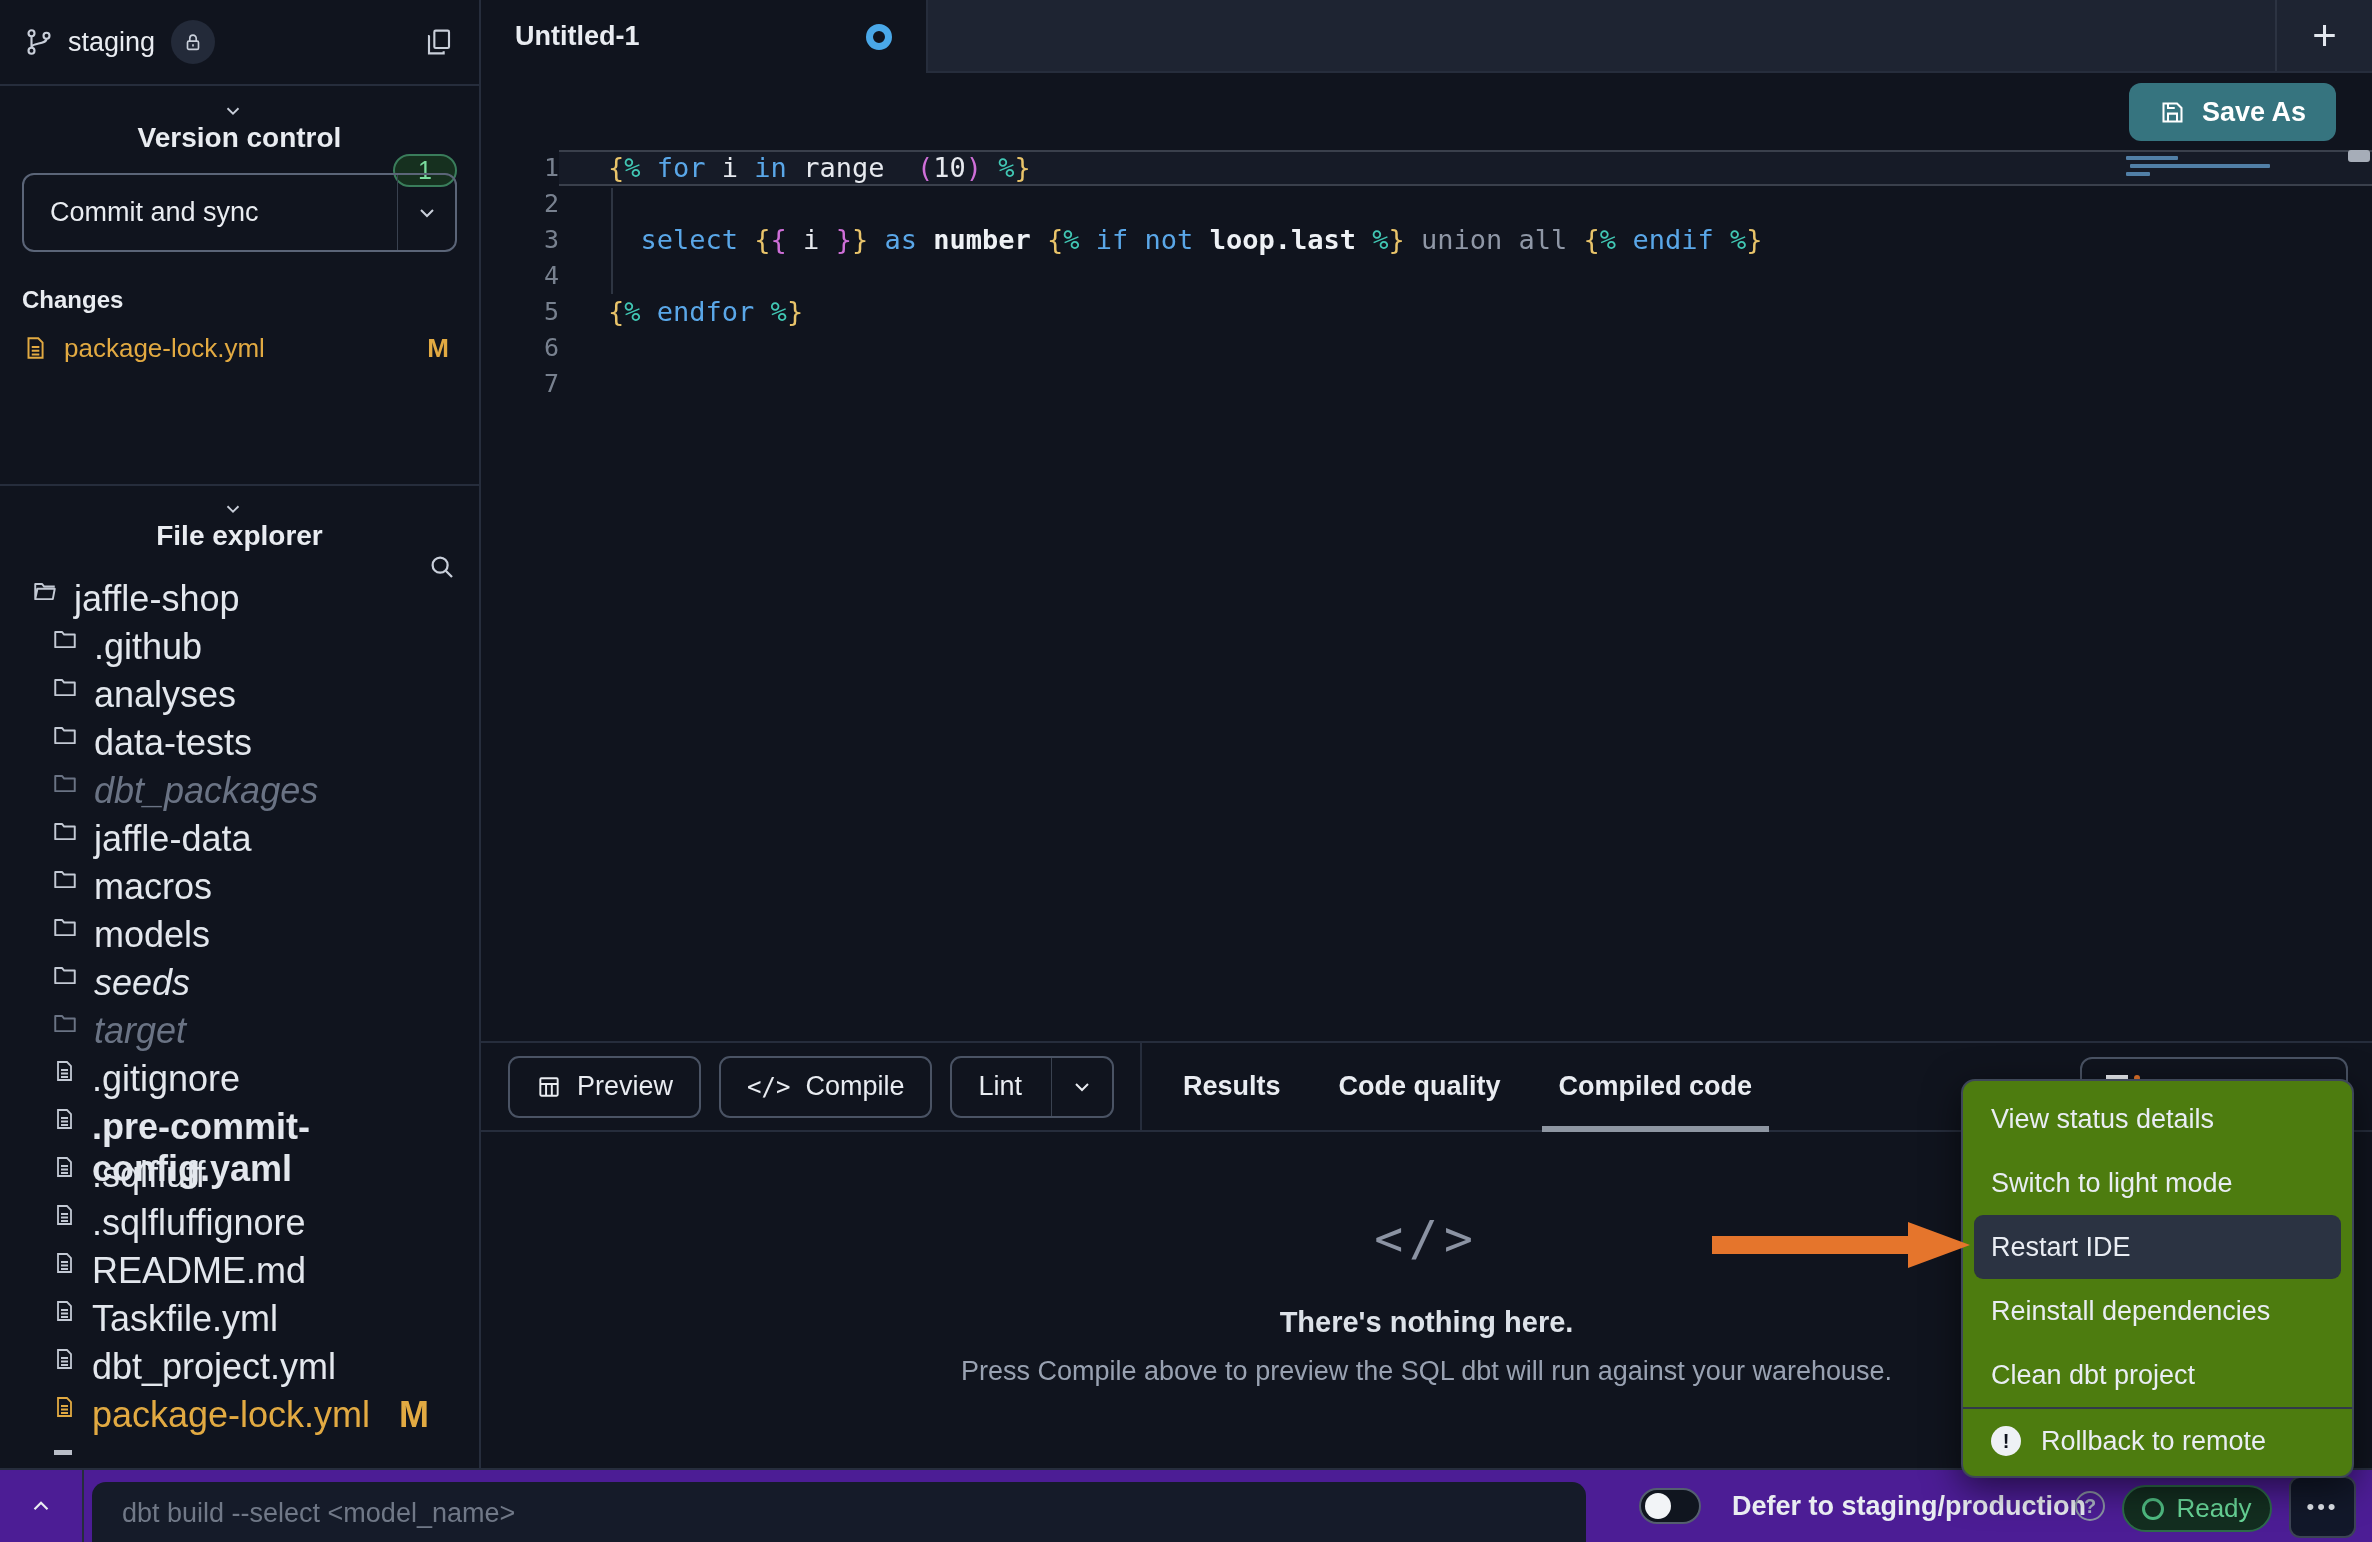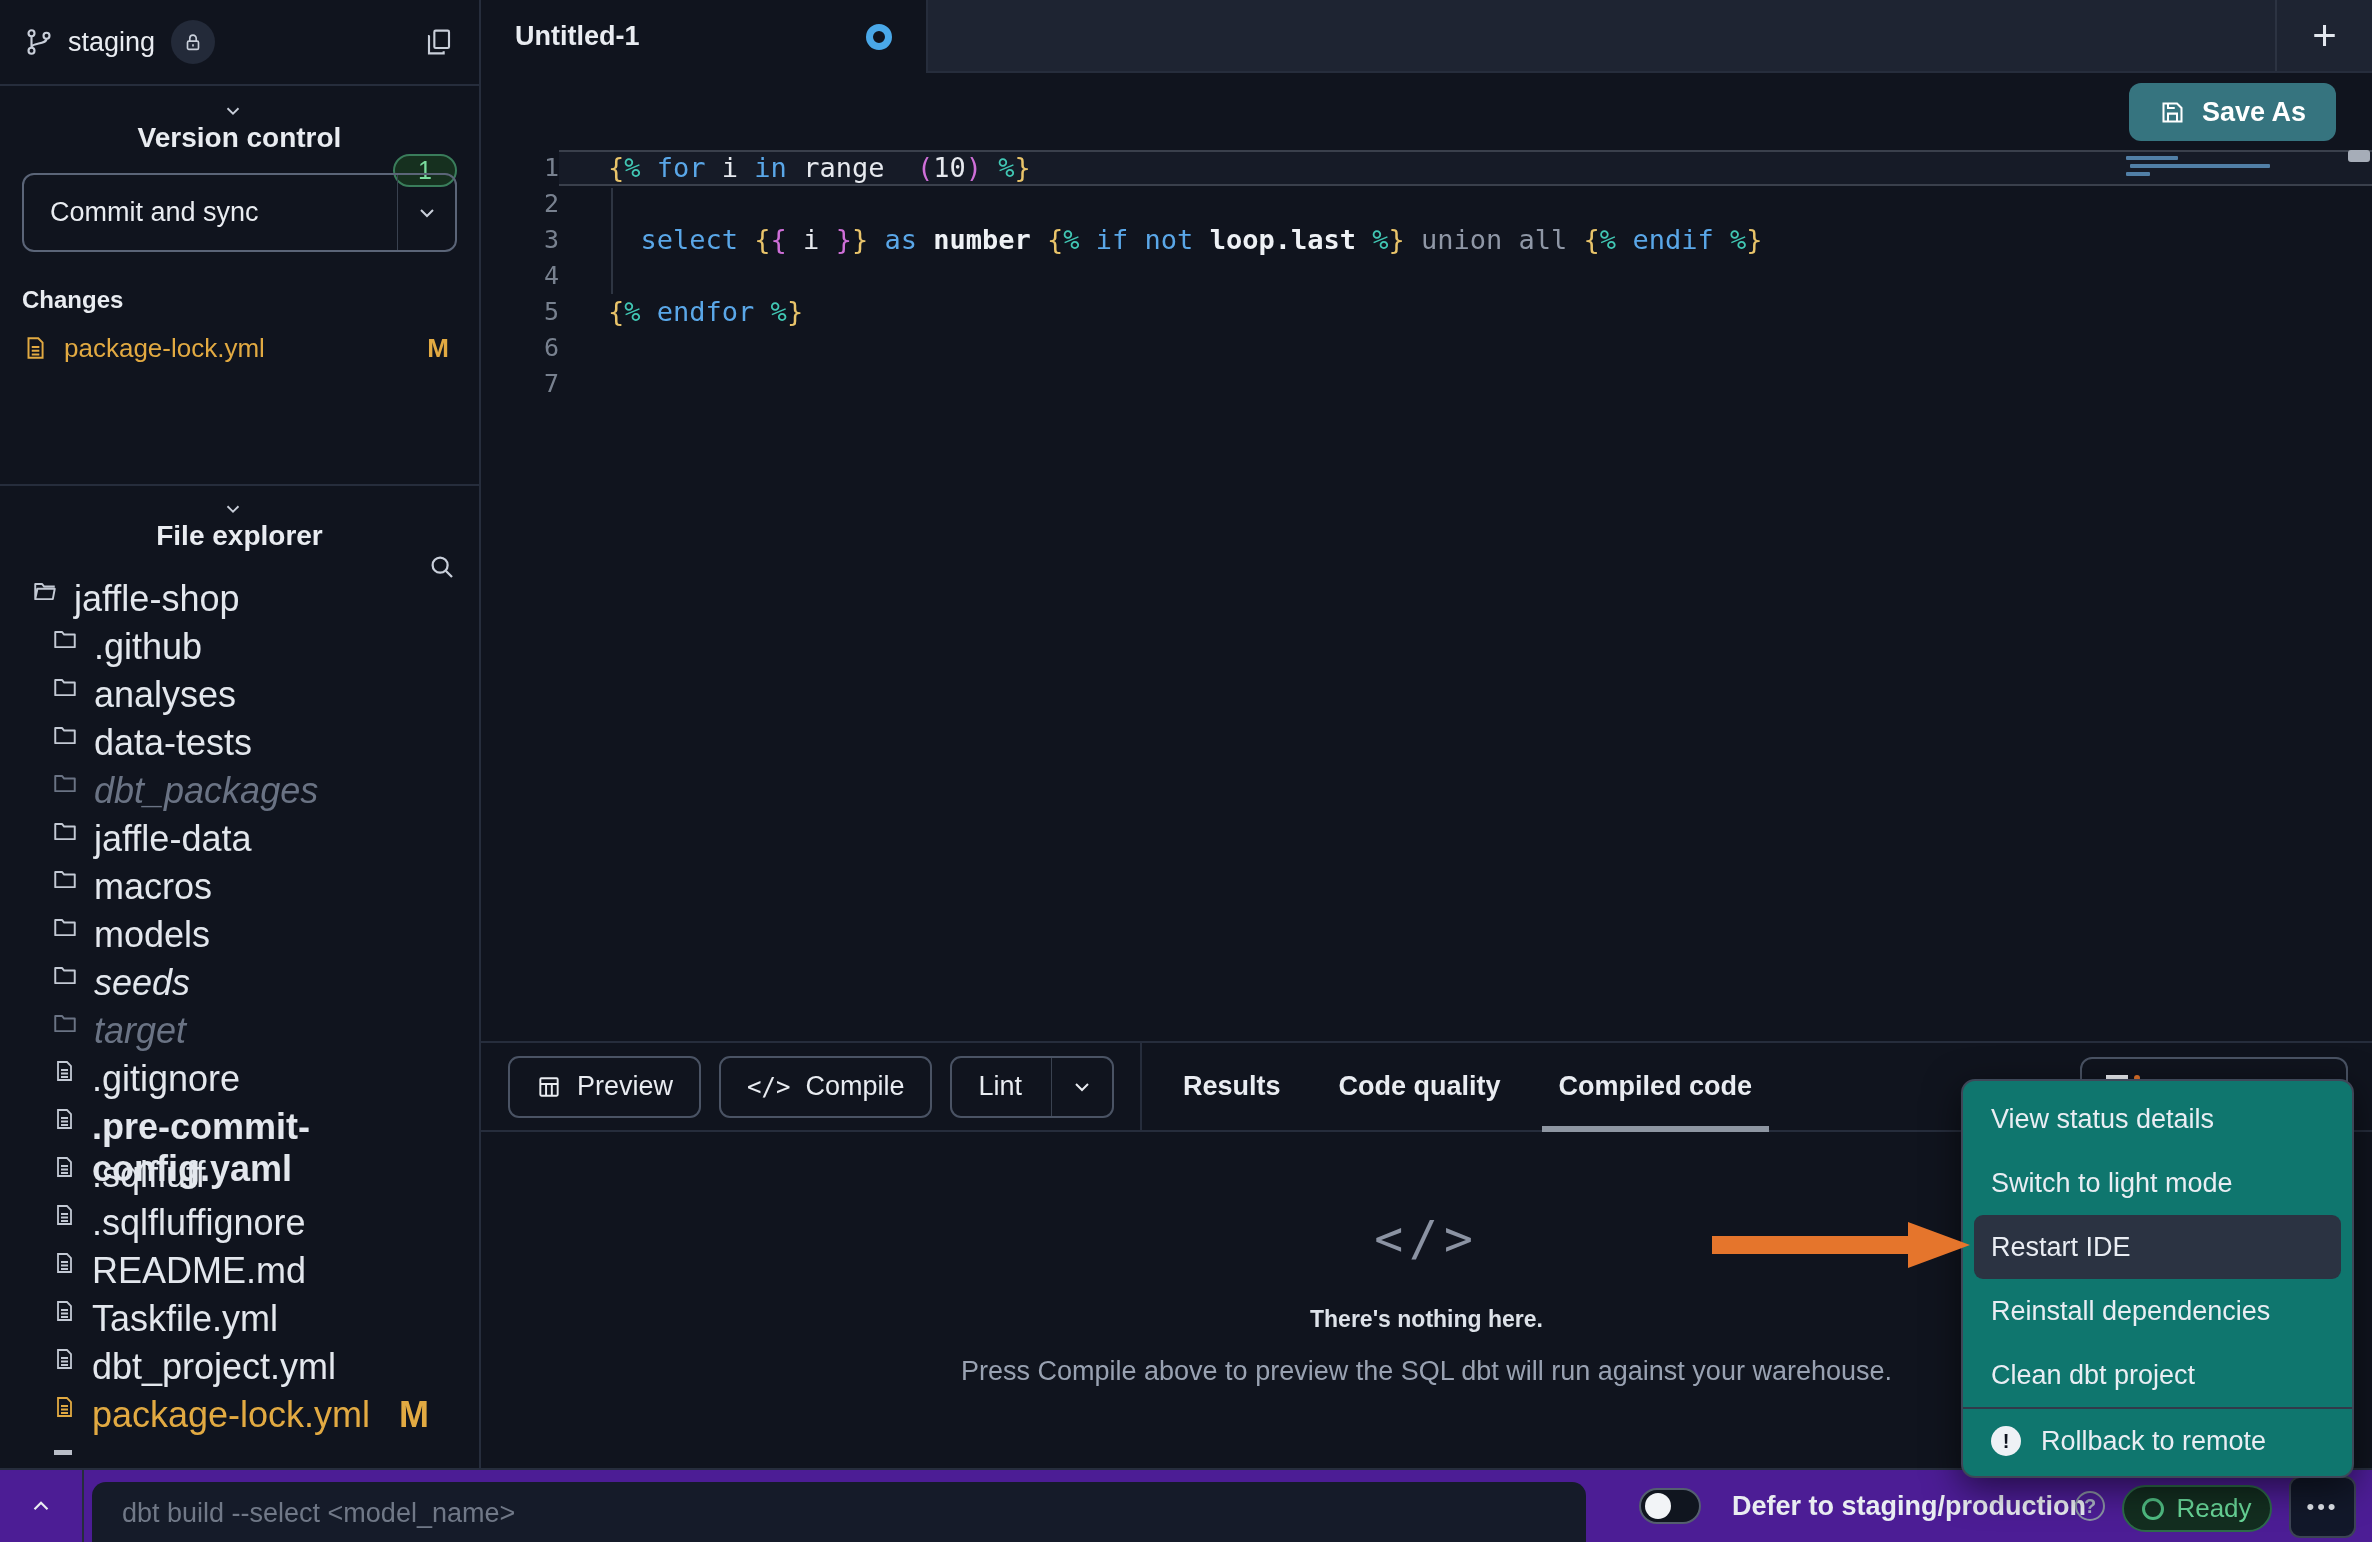--- a/index.html
+++ b/index.html
@@ -74,38 +74,38 @@
   .vdiv { width:2px; align-self:stretch; background:#262d3c; margin-left:8px; }
   .panel-tabs { display:flex; margin-left:12px; height:100%; }
   .panel-tab { font-size:27px; font-weight:bold; padding:0 29px; display:flex; align-items:center; position:relative; color:#e9ecf1; }
   .panel-tab.active::after { content:""; position:absolute; left:12px; right:12px; bottom:-2px; height:6px; background:#8e96a2; }
   .partial-btn { position:absolute; right:24px; top:14px; width:268px; height:70px; border:2px solid #4a5364; border-radius:12px; }
   .partial-btn .dash { position:absolute; left:24px; top:16px; width:22px; height:5px; background:#eef1f5; }
   .partial-btn .dot { position:absolute; left:52px; top:16px; width:6px; height:6px; border-radius:50%; background:#e5752c; }
 
   .results-panel { flex:1; position:relative; }
   .empty-icon { position:absolute; top:78px; left:0; right:0; text-align:center; font-family:"DejaVu Sans Mono",monospace; font-size:48px; color:#8b93a3; letter-spacing:6px; }
-  .empty-title { position:absolute; top:174px; left:0; right:0; text-align:center; font-size:23px; font-weight:bold; color:#dde2e9; }
+  .empty-title { position:absolute; top:174px; left:0; right:0; text-align:center; font-size:29px; font-weight:bold; color:#dde2e9; }
   .empty-sub { position:absolute; top:224px; left:0; right:0; text-align:center; font-size:27px; color:#99a2b2; }
 
   
   .statusbar { height:74px; min-height:74px; border-top:2px solid #262d3c; position:relative; background:#4c1d95; }
   .sb-chevron-up { position:absolute; left:0; top:0; width:84px; height:100%; border-right:2px solid #262d3c; display:flex; align-items:center; justify-content:center; }
   .cmd-input { position:absolute; left:92px; top:12px; width:1494px; height:62px; background:#151b29; border:none; outline:none; border-radius:14px 14px 0 0; color:#e9ecf1; font-size:27px; padding:0 30px; font-family:"Liberation Sans",sans-serif; }
   .cmd-input::placeholder { color:#707887; }
   .toggle { position:absolute; left:1639px; top:18px; width:62px; height:36px; border:2px solid #545e6f; border-radius:18px; background:#10151f; }
   .toggle .knob { position:absolute; left:4px; top:3px; width:26px; height:26px; border-radius:50%; background:#f2f4f7; }
   .defer-label { position:absolute; left:1732px; top:0; height:100%; display:flex; align-items:center; font-size:27px; font-weight:bold; }
   .help-circ { position:absolute; left:2075px; top:21px; width:30px; height:30px; border:2px solid #8a93a3; border-radius:50%; color:#aab3c3; font-size:20px; font-weight:bold; display:flex; align-items:center; justify-content:center; }
   .ready-badge { position:absolute; left:2122px; top:15px; width:150px; height:47px; border-radius:24px; background:#132e20; border:2px solid #2d6b4a; display:flex; align-items:center; justify-content:center; gap:12px; color:#68d698; font-size:26px; }
   .ready-dot { width:22px; height:22px; border:3px solid #4fbc82; border-radius:50%; }
   .more-btn { position:absolute; left:2289px; top:6px; width:67px; height:62px; border:2px solid #3c4454; border-radius:11px; background:#12182a; color:#dfe3ea; display:flex; align-items:center; justify-content:center; font-size:22px; letter-spacing:3px; }
 
   
-  .context-menu { position:absolute; left:1961px; top:1079px; width:393px; height:399px; background:#0f766e; border:2px solid #3e4758; border-radius:14px; box-shadow:0 10px 36px rgba(0,0,0,.55); z-index:50; padding-top:6px; }
+  .context-menu { position:absolute; left:1961px; top:1079px; width:393px; height:399px; background:#4d7c0f; border:2px solid #3e4758; border-radius:14px; box-shadow:0 10px 36px rgba(0,0,0,.55); z-index:50; padding-top:6px; }
   .menu-item { height:64px; display:flex; align-items:center; padding-left:28px; font-size:27px; color:#e9edf3; }
   .menu-item.highlighted { margin:0 11px; padding-left:17px; background:#2b3342; border-radius:9px; }
   .menu-divider { height:2px; background:#323a4a; margin:0; }
   .menu-item .excl { width:30px; height:30px; border-radius:50%; background:#eef1f5; color:#10141e; font-weight:bold; font-size:20px; display:flex; align-items:center; justify-content:center; margin-right:20px; }
   .anno-arrow { position:absolute; left:1712px; top:1210px; z-index:60; }
 </style>
 </head>
 <body>
 
 <div class="app">

